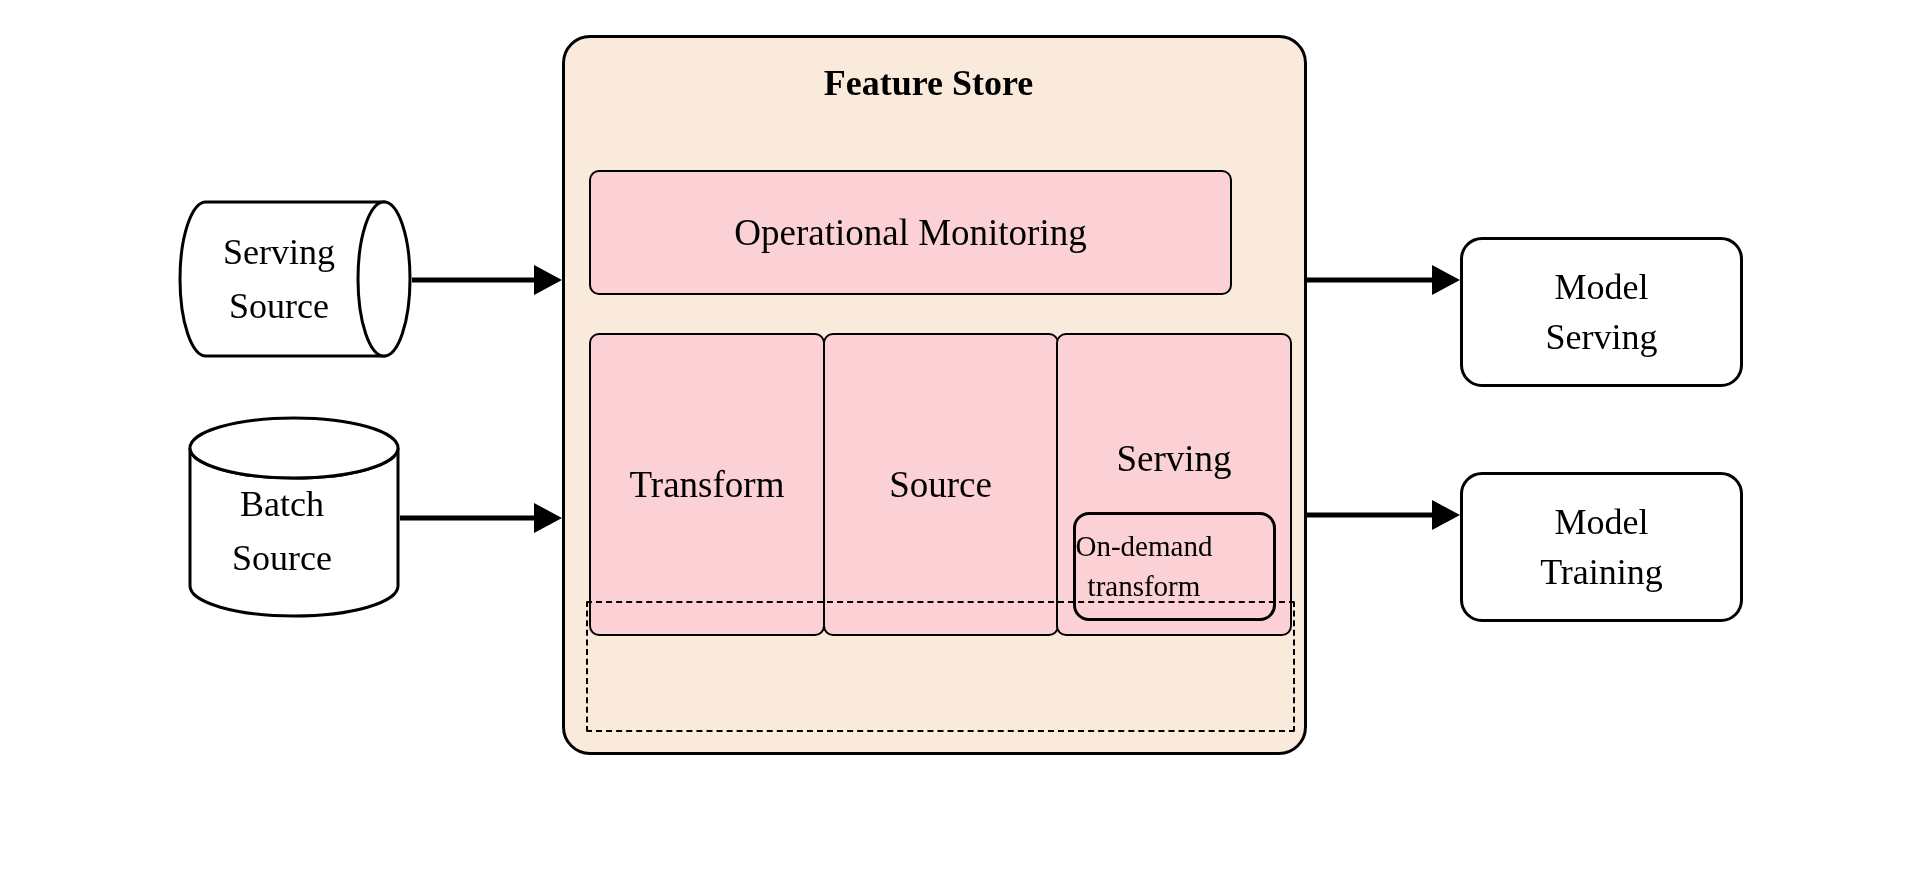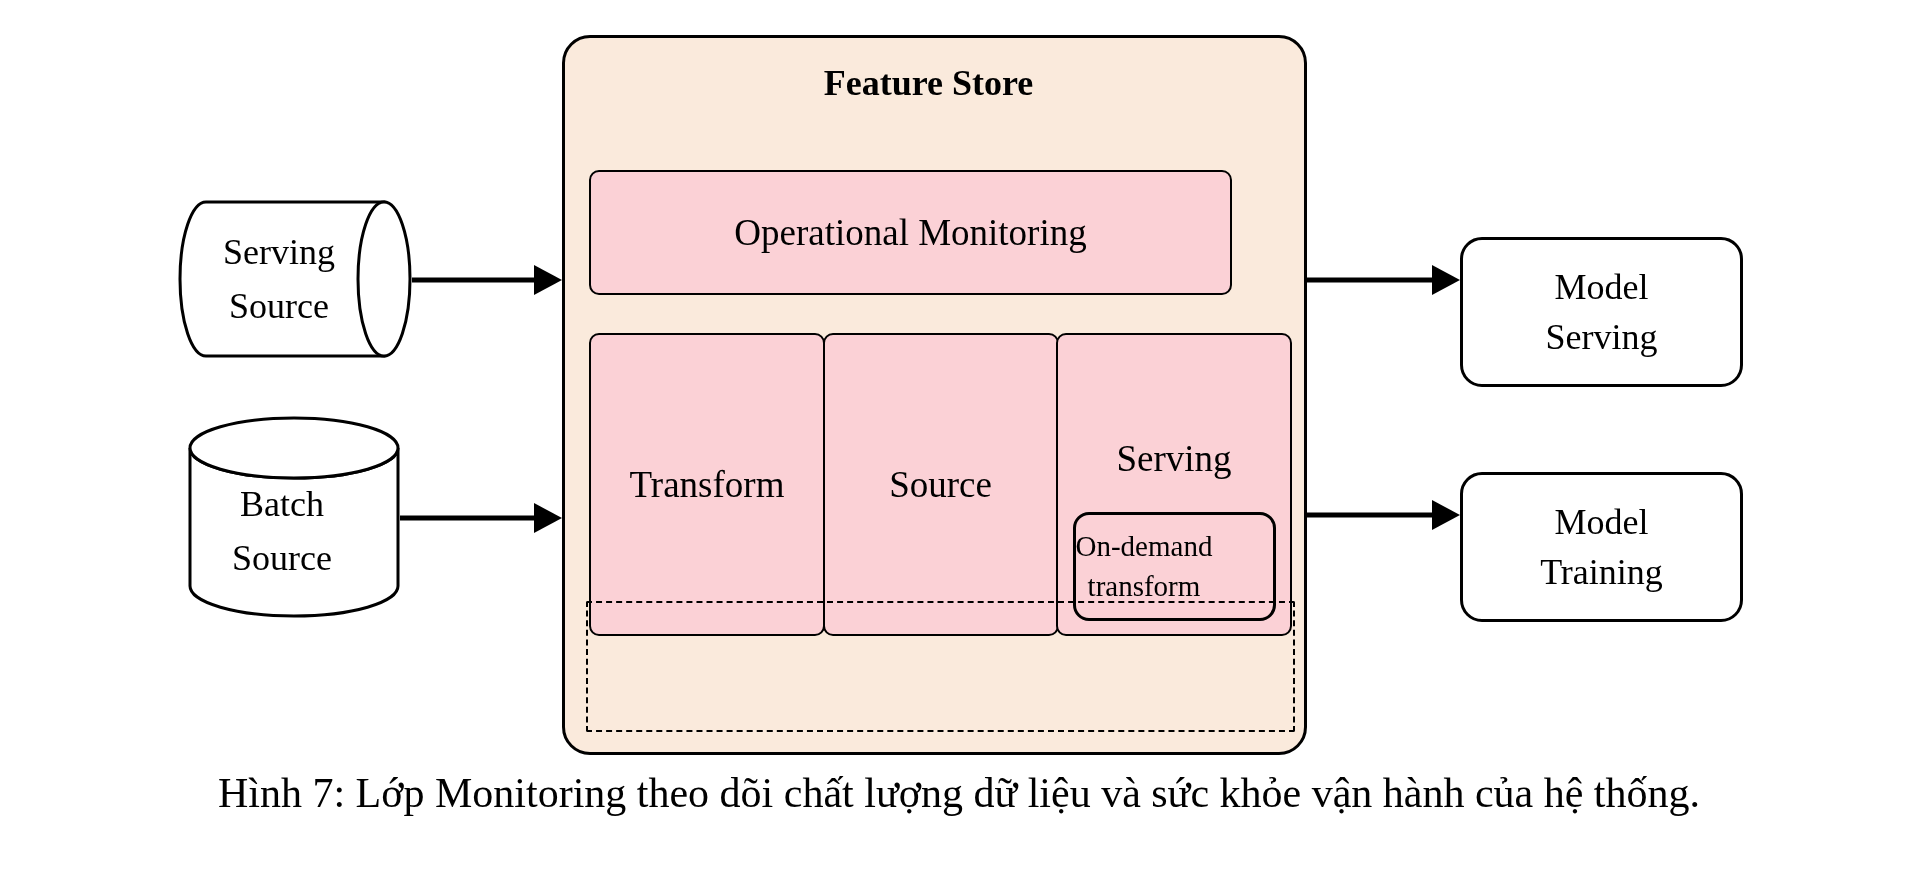--- a/index.html
+++ b/index.html
@@ -138,15 +138,14 @@
 
   <div class="consumer-box" style="left:1460px;top:205px;">
     <span>Model
 Serving</span>
   </div>
   <div class="consumer-box" style="left:1460px;top:440px;">
     <span>Model
 Training</span>
   </div>
 
-  <div class="caption">Hình 7: Lớp Monitoring theo dõi chất lượng dữ liệu và sức khỏe vận hành của hệ thống.</div>
 
 </div>
 
 </body></html>

